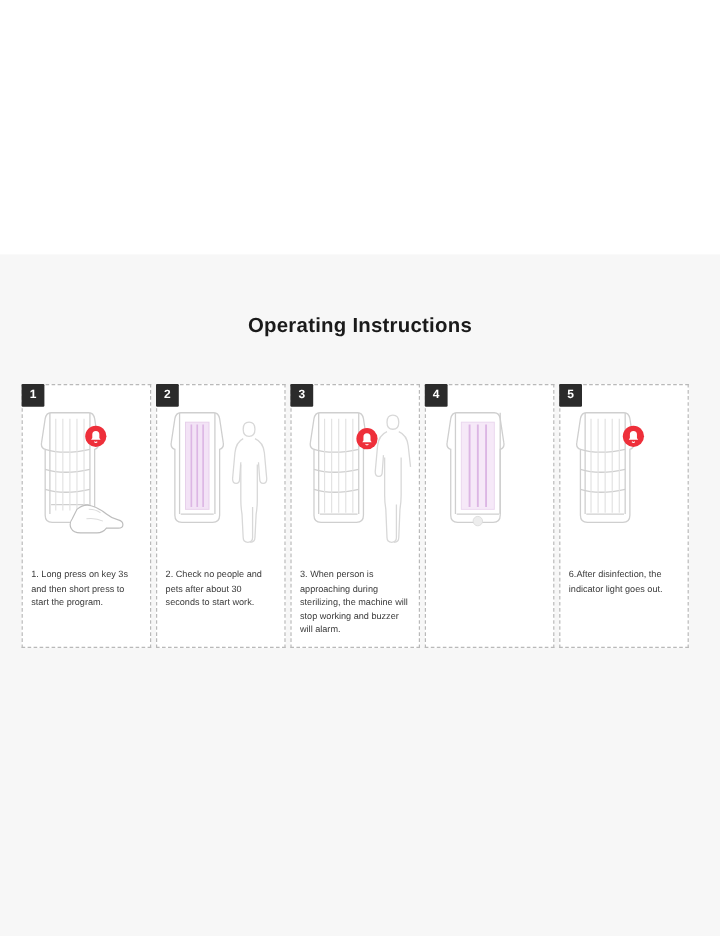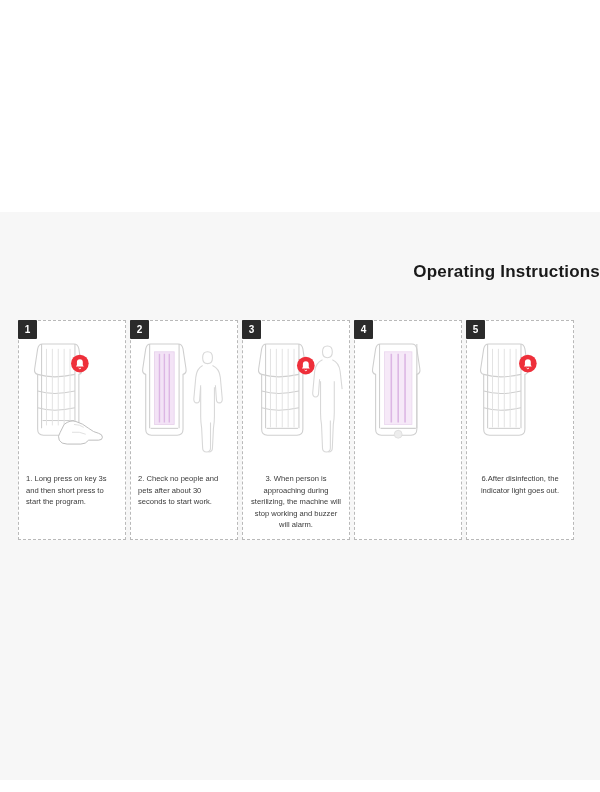--- a/index.html
+++ b/index.html
@@ -25,21 +25,21 @@
     top: 212px;
     width: 600px;
     height: 568px;
     background: #f7f7f7;
   }
   .title {
     position: absolute;
     left: 0;
     top: 262px;
     width: 600px;
-    text-align: right;
+    text-align: center;
     font-size: 17px;
     font-weight: bold;
     color: #1a1a1a;
     letter-spacing: 0.2px;
   }
   .steps {
     position: absolute;
     left: 18px;
     top: 320px;
     width: 564px;
@@ -79,21 +79,21 @@
   .art svg {
     display: block;
     width: 100%;
     height: 100%;
   }
   .caption {
     padding: 4px 7px 8px 7px;
     font-size: 7.6px;
     line-height: 11.6px;
     color: #3a3a3a;
-    text-align: center;
+    text-align: left;
   }
   .step:nth-child(1) .caption,
   .step:nth-child(2) .caption {
     text-align: left;
   }
 </style>
 </head>
 <body>
 
 <div class="page">

